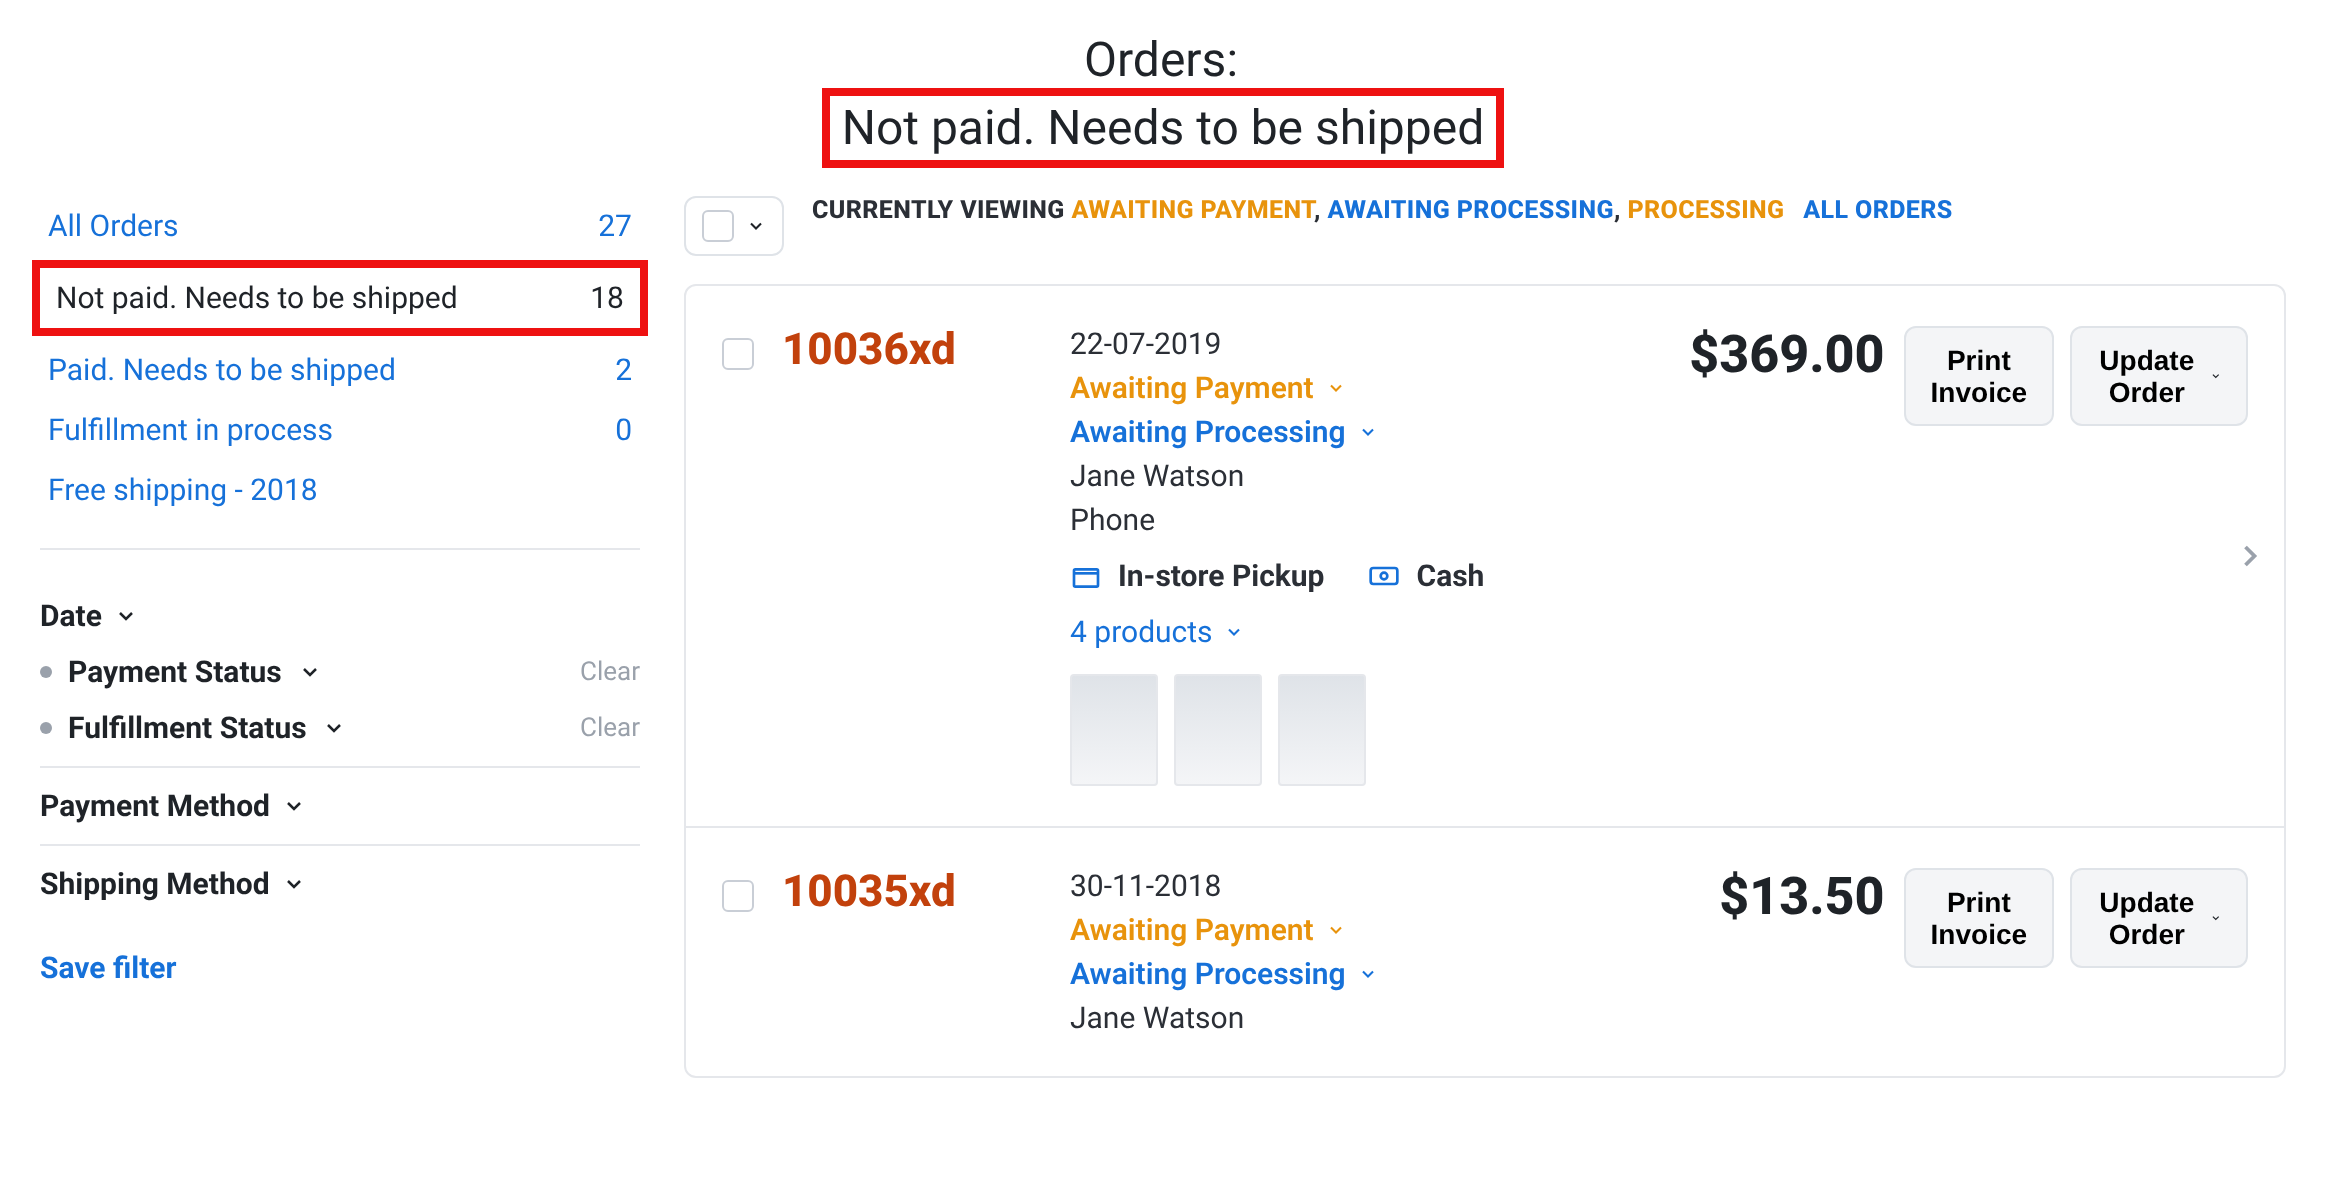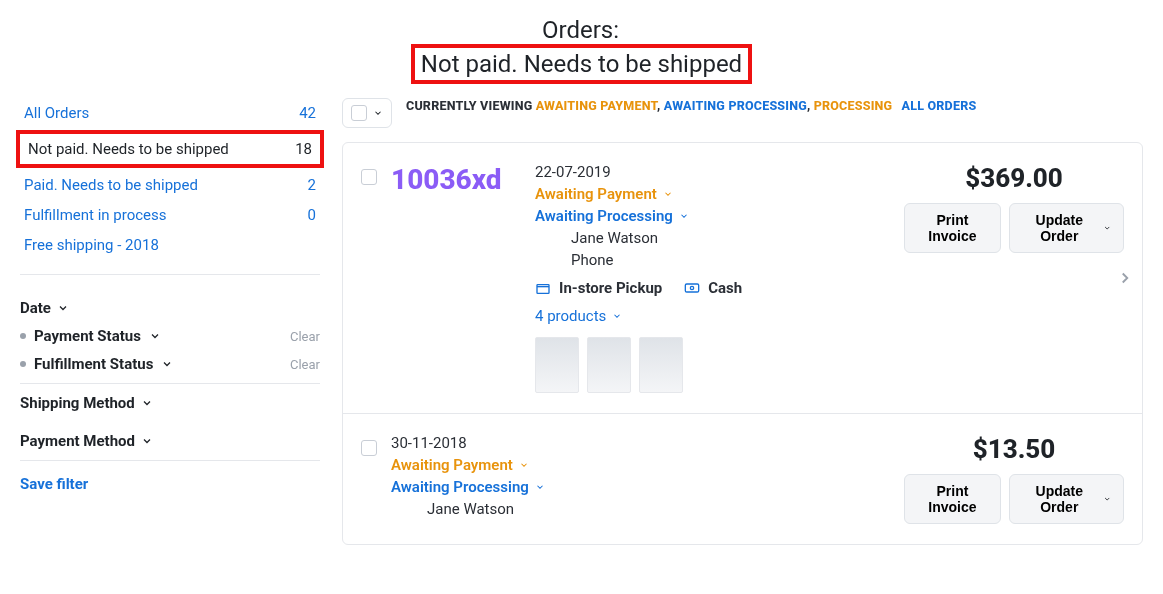--- a/index.html
+++ b/index.html
@@ -39,34 +39,34 @@
   .viewing-text .aw { color: #e8930c; }
   .viewing-text .ap2 { color: #1671d9; }
   .viewing-text .proc { color: #e8930c; }
   .viewing-text .all { color: #1671d9; font-weight: 800; margin-left: 6px; }
   .viewing-text .sep { color: #2b2f36; }
 
   .orders { border: 1px solid #e5e7eb; border-radius: 6px; }
   .order { display: flex; gap: 14px; padding: 20px 18px; border-bottom: 1px solid #e5e7eb; position: relative; cursor: pointer; }
   .order:last-child { border-bottom: none; }
   .order .chk { flex: 0 0 auto; margin-top: 6px; }
-  .order .num { font-size: 28px; font-weight: 800; width: 130px; flex: 0 0 130px; color: #8b5cf6; }
+  .order .num { font-size: 22px; font-weight: 800; width: 130px; flex: 0 0 130px; color: #c2410c; }
   .order .mid { flex: 1; display: flex; flex-direction: column; gap: 4px; font-size: 15px; }
   .order .date { color: #2b2f36; }
   .status-line { display: inline-flex; align-items: center; gap: 6px; font-weight: 600; cursor: pointer; }
   .status-line.orange { color: #e8930c; }
   .status-line.blue { color: #1671d9; }
-  .muted { color: #2b2f36; margin-left: 36px; }
+  .muted { color: #2b2f36; }
   .inline-row { display: flex; align-items: center; gap: 22px; margin-top: 6px; font-weight: bold; }
   .inline-item { display: inline-flex; align-items: center; gap: 8px; color: #2b2f36; }
   .inline-item svg { stroke: #1671d9; }
   .products-link { color: #1671d9; display: inline-flex; align-items: center; gap: 6px; margin-top: 6px; cursor: pointer; }
   .thumbs { display: flex; gap: 8px; margin-top: 8px; }
   .thumb { width: 44px; height: 56px; background: linear-gradient(180deg,#dfe3e8,#f4f5f7); border: 1px solid #e5e7eb; border-radius: 2px; }
-  .order .right { flex: 0 0 220px; display: flex; flex-direction: column; align-items: center; gap: 10px; }
+  .order .right { flex: 0 0 220px; display: flex; flex-direction: row; align-items: flex-start; gap: 10px; }
   .price { font-size: 26px; font-weight: 800; }
   .btn-row { display: flex; gap: 8px; }
   .btn { background: #f4f5f7; border: 1px solid #dfe3e8; border-radius: 6px; padding: 8px 12px; font-size: 14px; font-weight: 600; cursor: pointer; display: inline-flex; align-items: center; gap: 6px; }
   .order .chev { position: absolute; right: 8px; top: 50%; transform: translateY(-50%); color: #9aa1ab; }
   svg { display: block; }
 </style>
 </head>
 <body>
 
 <div class="page">
@@ -75,21 +75,21 @@
     <span class="pre">Orders:</span>
     <span class="hl hl-box">Not paid. Needs to be shipped</span>
   </div>
 
 
   <div class="content">
     <aside class="sidebar">
       <div class="sf-list">
         <div class="sf-row">
           <span>All Orders</span>
-          <span class="cnt">42</span>
+          <span class="cnt">27</span>
         </div>
         <div class="sf-row active">
           <span>Not paid. Needs to be shipped</span>
           <span class="cnt">18</span>
         </div>
         <div class="sf-row">
           <span>Paid. Needs to be shipped</span>
           <span class="cnt">2</span>
         </div>
         <div class="sf-row">
@@ -126,32 +126,32 @@
             <span class="dot"></span>
             <span>Fulfillment Status</span>
             <svg width="12" height="12" viewBox="0 0 24 24" fill="none" stroke="#1f2328" stroke-width="2.5">
                 <polyline points="6 9 12 15 18 9"></polyline>
               </svg>
           </div>
           <span class="clear-link">Clear</span>
         </div>
       </div>
 
+      <div class="facet">
+        <div class="facet-head">
+          <span>Payment Method</span>
+          <svg width="12" height="12" viewBox="0 0 24 24" fill="none" stroke="#1f2328" stroke-width="2.5">
+              <polyline points="6 9 12 15 18 9"></polyline>
+            </svg>
+        </div>
+      </div>
+
       <div class="facet" style="border-bottom:none;">
         <div class="facet-head">
           <span>Shipping Method</span>
-          <svg width="12" height="12" viewBox="0 0 24 24" fill="none" stroke="#1f2328" stroke-width="2.5">
-              <polyline points="6 9 12 15 18 9"></polyline>
-            </svg>
-        </div>
-      </div>
-
-      <div class="facet">
-        <div class="facet-head">
-          <span>Payment Method</span>
           <svg width="12" height="12" viewBox="0 0 24 24" fill="none" stroke="#1f2328" stroke-width="2.5">
               <polyline points="6 9 12 15 18 9"></polyline>
             </svg>
         </div>
       </div>
 
       <a class="save-filter">Save filter</a>
     </aside>
 
     <section class="main">
@@ -236,20 +236,21 @@
           </div>
           <div class="chev">
             <svg width="18" height="18" viewBox="0 0 24 24" fill="none" stroke="#9aa1ab" stroke-width="2.5">
                 <polyline points="9 6 15 12 9 18"></polyline>
               </svg>
           </div>
         </div>
 
         <div class="order">
           <div class="chk"><span class="cb"></span></div>
+          <div class="num">10035xd</div>
           <div class="mid">
             <div class="date">30-11-2018</div>
             <div class="status-line orange">
               <span>Awaiting Payment</span>
               <svg width="10" height="10" viewBox="0 0 24 24" fill="none" stroke="#e8930c" stroke-width="2.5">
                   <polyline points="6 9 12 15 18 9"></polyline>
                 </svg>
             </div>
             <div class="status-line blue">
               <span>Awaiting Processing</span>

